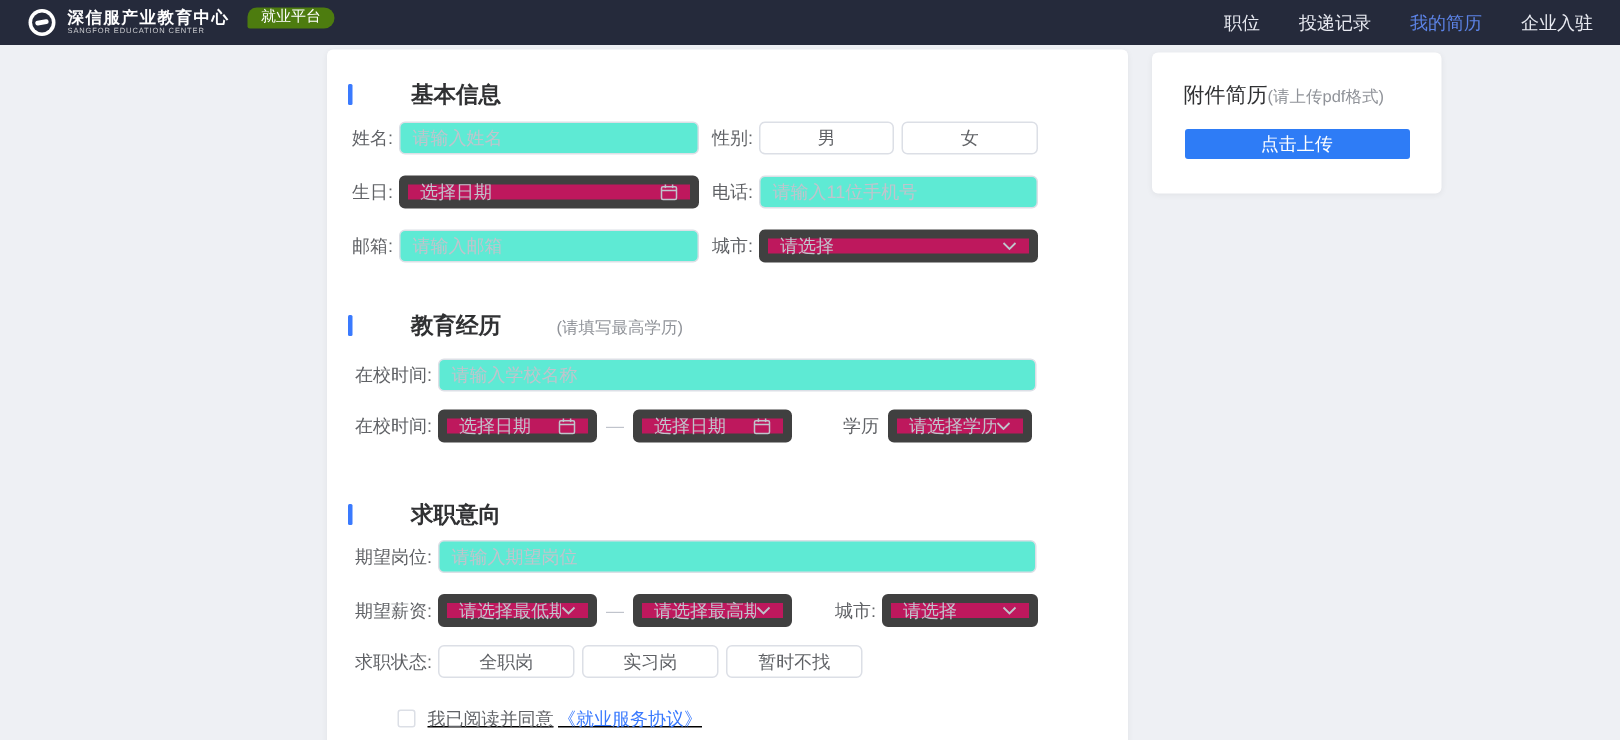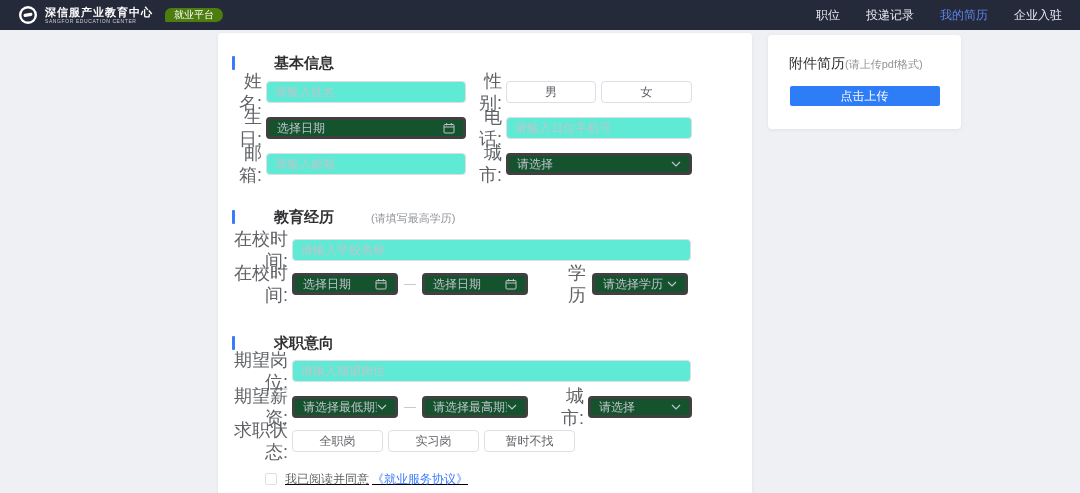--- a/index.html
+++ b/index.html
@@ -1,21 +1,21 @@
 <!DOCTYPE html>
 <html><head>
 <meta charset="utf-8">
 <style>
   * { margin:0; padding:0; box-sizing:border-box; font-family:"Liberation Sans","DejaVu Sans",sans-serif; }
   html,body { width:1080px; height:493px; overflow:hidden; background:#eef0f4; }
 
   
   .navbar { position:absolute; left:0; top:0; width:1080px; height:30px;
             background:#252a3b; display:flex; align-items:center; padding:0 18px; z-index:5; }
-  .brand { display:flex; align-items:center; }
+  .brand { display:flex; }
   .logo-svg { width:20px; height:20px; display:block; }
   .brand-text { margin-left:7px; display:flex; flex-direction:column; justify-content:center; }
   .brand-cn { color:#ffffff; font-size:11px; font-weight:bold; letter-spacing:1px; line-height:12px; }
   .brand-en { color:rgba(255,255,255,.75); font-size:5px; letter-spacing:.6px; line-height:7px; }
   .badge { margin-left:12px; background:#4d7c0f; color:#fff; font-size:10px; line-height:14px;
            padding:0 9px; height:14px; border-radius:8px 9px 9px 2px; display:flex; align-items:center; }
   .nav-menu { margin-left:auto; display:flex; align-items:center; gap:26px; }
   .nav-item { color:#e8eaf1; font-size:12px; cursor:pointer; text-decoration:none; }
   .nav-item.active { color:#5c83e6; }
 
@@ -29,32 +29,32 @@
   
   .sec-title { display:flex; align-items:center; height:16px;gap:31px; }
   .sec-bar { width:3px; height:14px; background:#3a7afe; border-radius:1px; margin-right:8px; }
   .sec-text { font-size:15px; font-weight:bold; color:#303133; }
   .sec-sub { font-size:11px; color:#909399; margin-left:6px; padding-top:3px; }
 
   
   .row { display:flex; align-items:center; height:22px; }
   .mt10{margin-top:10px;} .mt14{margin-top:14px;} .mt12{margin-top:12px;}
   .mt34{margin-top:34px;} .mt40{margin-top:40px;} .mt9{margin-top:9px;} .mt20{margin-top:20px;text-decoration:underline;}
-  .lbl { font-size:18px; color:#606266; text-align:right; flex:none; line-height:22px; }
+  .lbl { font-size:12px; color:#606266; text-align:right; flex:none; line-height:22px; }
   .w30{width:30px;margin-right:4px;} .w56{width:56px;margin-right:4px;}
   .lbl2{margin-left:4px;width:32px;margin-right:4px;}
   .lbl-deg{margin-left:30px;width:28px;margin-right:6px;text-align:right;}
   .lbl-city2{margin-left:26px;width:30px;margin-right:4px;text-align:right;}
 
   input.inp { height:22px; border:1px solid #dcdfe6; border-radius:4px; padding:0 8px;
               font-size:12px; color:#606266; outline:none; background:#5eead4; flex:none; }
   input.inp::placeholder { color:#c0c4cc; }
   .w200{width:200px;} .w186{width:186px;} .w399{width:399px;}
 
-  .ctl { height:22px; border:3px solid #404040; border-radius:4px; background:#14532d;
+  .ctl { height:22px; border:6px solid #404040; border-radius:4px; background:#be185d;
          display:flex; align-items:center; padding:0 8px; flex:none; cursor:pointer;justify-content:center; }
   .ctl .ph { flex:1; font-size:12px; color:#c0c4cc; white-space:nowrap; overflow:hidden; }
   .c106{width:106px;} .c96{width:96px;} .c104{width:104px;}
   .dash { width:24px; text-align:center; color:#c0c4cc; font-size:12px; flex:none; }
 
   .toggle { width:91px; height:22px; background:#fff; border:1px solid #dcdfe6; border-radius:4px;
             font-size:12px; color:#606266; display:flex; align-items:center; justify-content:center;
             cursor:pointer; flex:none; }
   .toggle + .toggle { margin-left:5px; }
   .gbtn { width:90px; } .gbtn2 { width:91px; margin-left:5px; }

